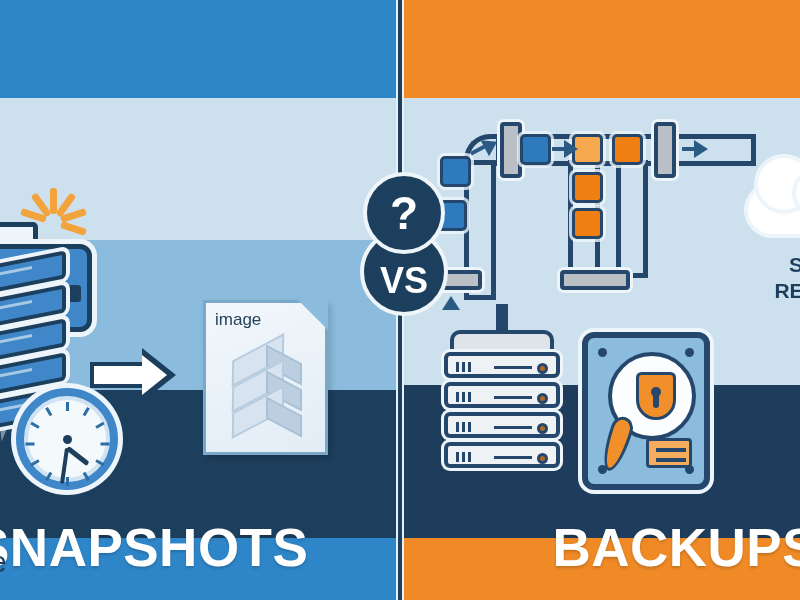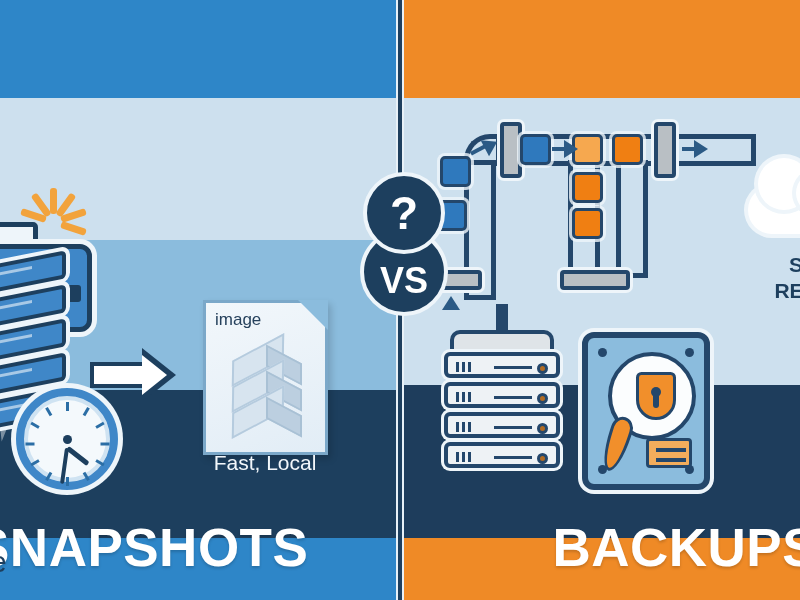--- a/index.html
+++ b/index.html
@@ -364,21 +364,20 @@
         <div class="top"></div>
           <div class="side"></div>
       </div>
       <div class="doc-cube" style="top:96px;">
         <div class="top"></div>
           <div class="side"></div>
       </div>
     </div>
 
     <div id="caption-left">
-      <div>Fast, Local</div>
     </div>
 
     <div id="footer-left">
       <div class="fl-main">cale</div>
       <div class="fl-sub">oo Aire</div>
     </div>
   </div>
 
   <div class="panel" id="panel-right">
 

